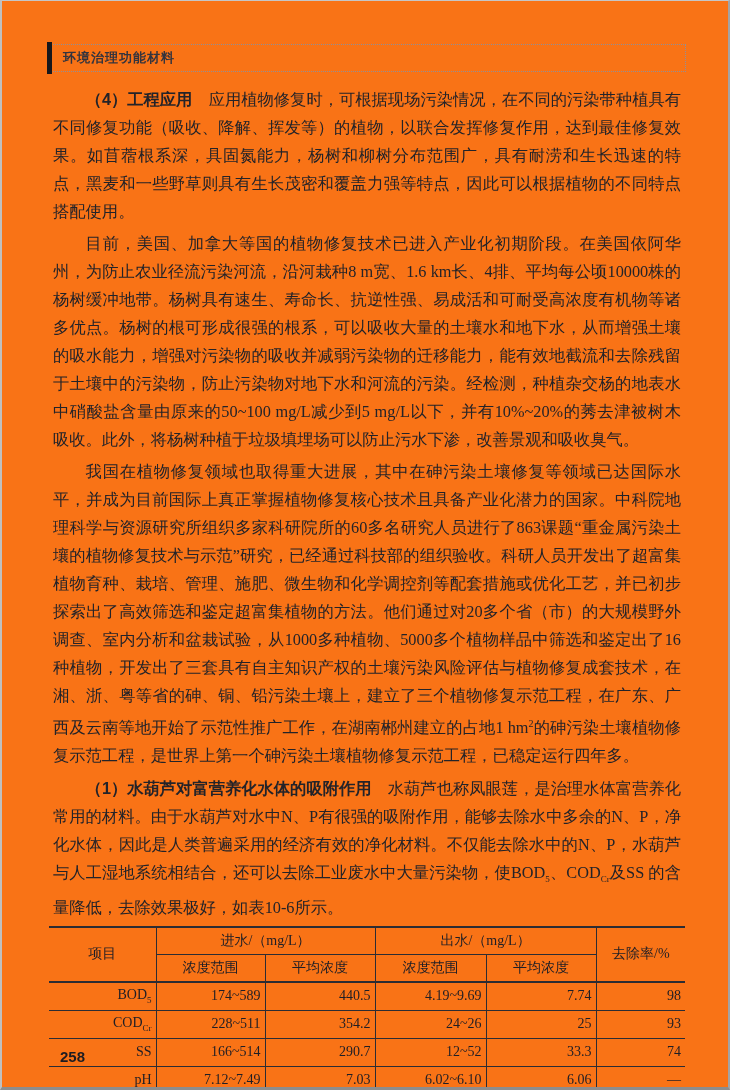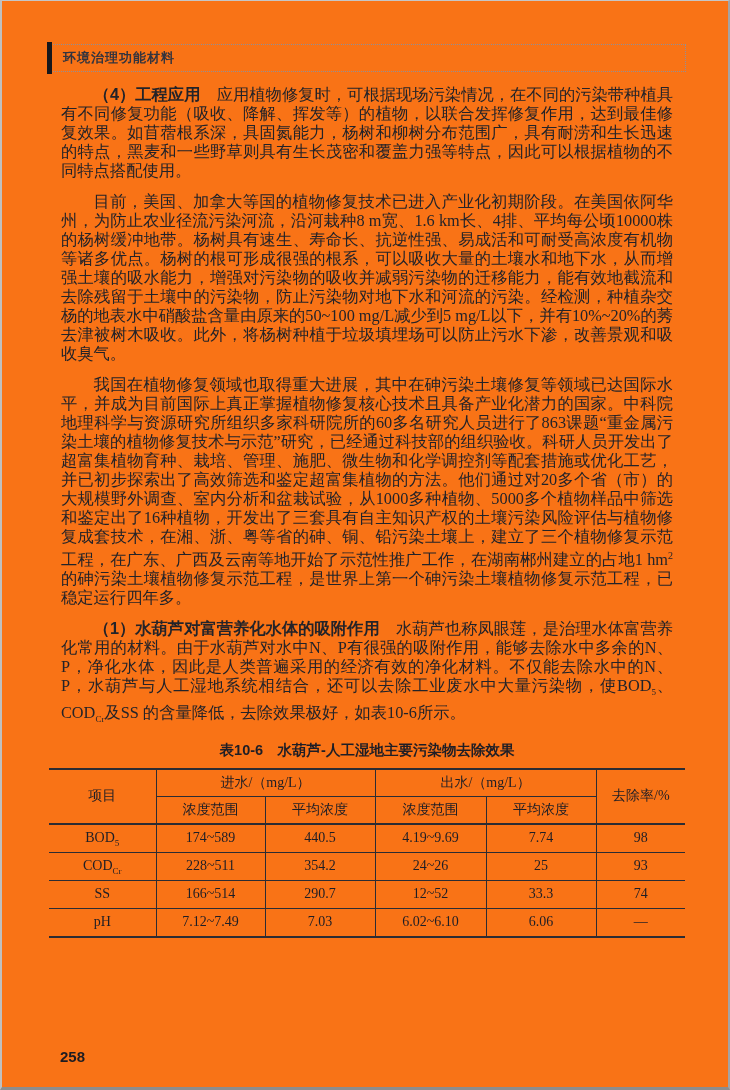--- a/index.html
+++ b/index.html
@@ -25,22 +25,22 @@
     font-family:"Liberation Sans","DejaVu Sans",sans-serif;
     font-size:13px; font-weight:bold;
     color:#34343e; letter-spacing:1px;
   }
   .header-bar {
     position:absolute; left:0; top:-3px; bottom:-3px; width:5px;
     background:#17171c;
   }
   .content { margin:13px 43px 0 47px; }
   p.body {
-    margin:12px;
-    font-size:16.3px; line-height:19px;
+    margin:4px;
+    font-size:16.3px; line-height:28px;
     text-align:justify; text-indent:2em;
   }
   p.body b, .run-in { font-family:"Liberation Sans","DejaVu Sans",sans-serif; font-weight:bold; }
   .section-heading {
     margin:0;
     font-size:16.3px; line-height:25px;
     font-weight:bold; text-indent:2em;
     font-family:"Liberation Sans","DejaVu Sans",sans-serif;
     color:#1e1e26;
   }
@@ -58,21 +58,21 @@
     border-left-style:hidden; border-right-style:hidden;
   }
   table.data th, table.data td {
     border:1px solid #2c2c33;
     padding:0 4px;
     font-weight:normal;
     vertical-align:middle;
     margin-top:37px;
   }
   table.data thead th { height:26px; }
-  table.data tbody td { height:27px; }
+  table.data tbody td { height:27px;text-align:right; }
   table.data tbody tr:first-child td { border-top:2px solid #2c2c33; }
   sub { font-size:9px; } sup { font-size:10px; }
   .page-number {
     position:absolute; left:47px; bottom:22px;
     font-family:"Liberation Sans","DejaVu Sans",sans-serif;
     font-weight:bold; font-size:15px; color:#1c1c22;margin-left:11px;
   }
 </style>
 </head>
 <body>
@@ -85,21 +85,20 @@
   </div>
 
   <div class="content">
     <p class="body"><b>（4）工程应用</b>　应用植物修复时，可根据现场污染情况，在不同的污染带种植具有不同修复功能（吸收、降解、挥发等）的植物，以联合发挥修复作用，达到最佳修复效果。如苜蓿根系深，具固氮能力，杨树和柳树分布范围广，具有耐涝和生长迅速的特点，黑麦和一些野草则具有生长茂密和覆盖力强等特点，因此可以根据植物的不同特点搭配使用。</p>
     <p class="body">目前，美国、加拿大等国的植物修复技术已进入产业化初期阶段。在美国依阿华州，为防止农业径流污染河流，沿河栽种8 m宽、1.6 km长、4排、平均每公顷10000株的杨树缓冲地带。杨树具有速生、寿命长、抗逆性强、易成活和可耐受高浓度有机物等诸多优点。杨树的根可形成很强的根系，可以吸收大量的土壤水和地下水，从而增强土壤的吸水能力，增强对污染物的吸收并减弱污染物的迁移能力，能有效地截流和去除残留于土壤中的污染物，防止污染物对地下水和河流的污染。经检测，种植杂交杨的地表水中硝酸盐含量由原来的50~100 mg/L减少到5 mg/L以下，并有10%~20%的莠去津被树木吸收。此外，将杨树种植于垃圾填埋场可以防止污水下渗，改善景观和吸收臭气。</p>
     <p class="body">我国在植物修复领域也取得重大进展，其中在砷污染土壤修复等领域已达国际水平，并成为目前国际上真正掌握植物修复核心技术且具备产业化潜力的国家。中科院地理科学与资源研究所组织多家科研院所的60多名研究人员进行了863课题“重金属污染土壤的植物修复技术与示范”研究，已经通过科技部的组织验收。科研人员开发出了超富集植物育种、栽培、管理、施肥、微生物和化学调控剂等配套措施或优化工艺，并已初步探索出了高效筛选和鉴定超富集植物的方法。他们通过对20多个省（市）的大规模野外调查、室内分析和盆栽试验，从1000多种植物、5000多个植物样品中筛选和鉴定出了16种植物，开发出了三套具有自主知识产权的土壤污染风险评估与植物修复成套技术，在湘、浙、粤等省的砷、铜、铅污染土壤上，建立了三个植物修复示范工程，在广东、广西及云南等地开始了示范性推广工作，在湖南郴州建立的占地1 hm<sup>2</sup>的砷污染土壤植物修复示范工程，是世界上第一个砷污染土壤植物修复示范工程，已稳定运行四年多。</p>
 
 
     <p class="body"><b>（1）水葫芦对富营养化水体的吸附作用</b>　水葫芦也称凤眼莲，是治理水体富营养化常用的材料。由于水葫芦对水中N、P有很强的吸附作用，能够去除水中多余的N、P，净化水体，因此是人类普遍采用的经济有效的净化材料。不仅能去除水中的N、P，水葫芦与人工湿地系统相结合，还可以去除工业废水中大量污染物，使BOD<sub>5</sub>、COD<sub>Cr</sub>及SS 的含量降低，去除效果极好，如表10-6所示。</p>
 
-    <div class="table-caption">表10-6　水葫芦-人工湿地主要污染物去除效果</div>
 
     <table class="data">
       <colgroup>
         <col style="width:107px">
           <col style="width:109px">
           <col style="width:110px">
         <col style="width:111px">
           <col style="width:110px">
           <col style="width:89px">
       </colgroup>

